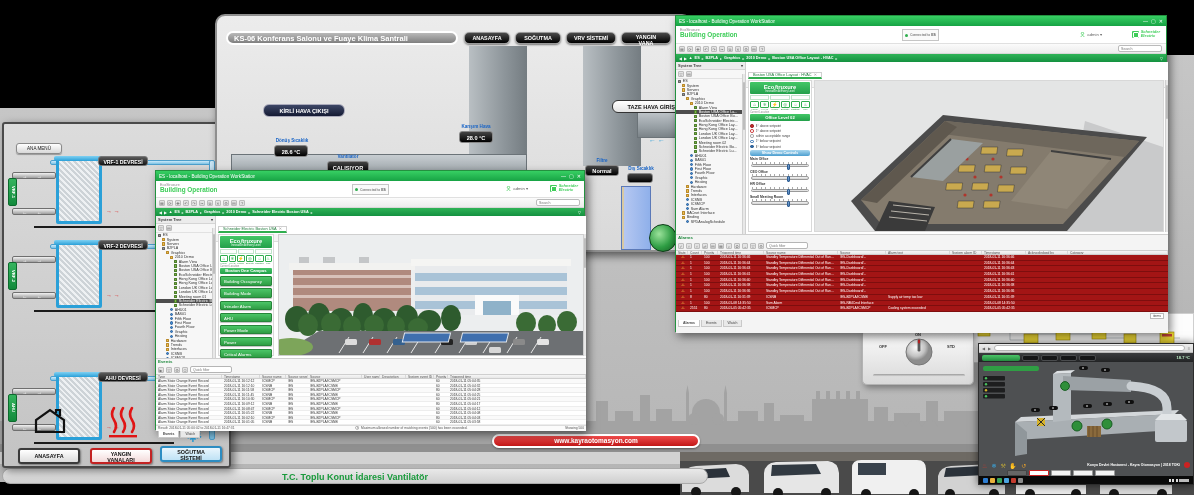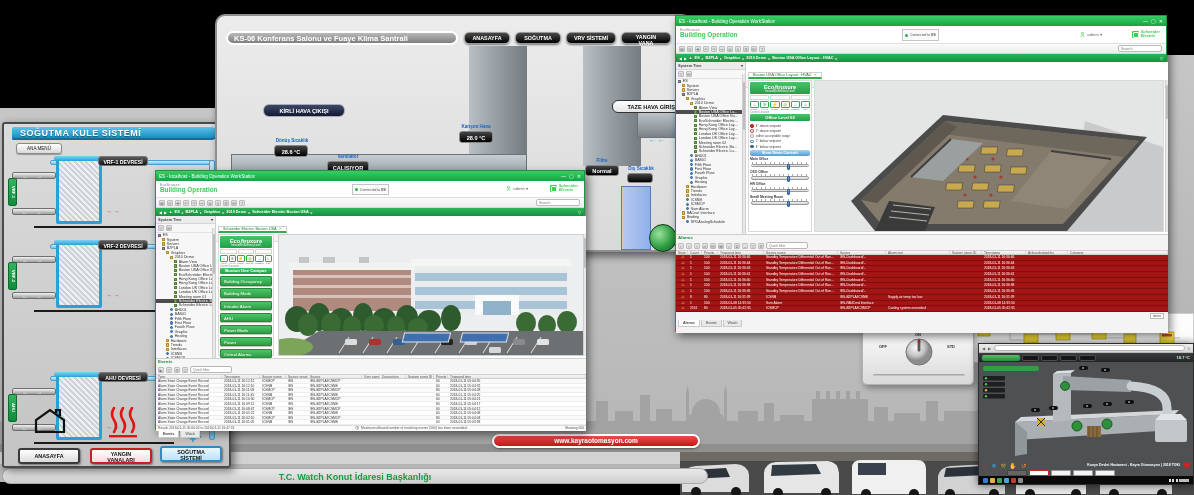--- a/index.html
+++ b/index.html
@@ -247,24 +247,23 @@
         <path d="M420 42 v-24 q1 -9 11 -9 l50 -1 q10 1 11 11 v23 z" fill="#d8d8d8"></path>
         <path d="M428 11 l42 -1 l5 10 l-48 2 z" fill="#2e363e"></path>
         <circle cx="434" cy="42" r="5" fill="#161616"></circle>
           <circle cx="482" cy="42" r="5" fill="#161616"></circle>
       </g>
     </svg>
   </div>
 
   <div class="abs red-pill" style="left:492px;top:434px;width:208px;height:14px;z-index:4;">www.kayraotomasyon.com</div>
 
-  <div class="abs footer-bar" style="left:2px;top:468px;width:706px;height:16px;z-index:4;">T.C. Watch Konut İdaresi Başkanlığı</div>
+  <div class="abs footer-bar" style="left:2px;top:468px;width:706px;height:16px;z-index:4;">T.C. Toplu Konut İdaresi Vantilatör</div>
 
   <div class="abs winA" style="left:2px;top:122px;width:229px;height:346px;z-index:5;">
-    <div class="abs winA-hdr" style="left:8px;top:3px;width:206px;height:13px;">SOĞUTMA KULE SİSTEMİ</div>
     <button class="abs btn-sm" style="left:12px;top:19px;width:46px;height:11px;">ANA MENÜ</button>
 
     <div class="abs pipe-blue" style="left:46px;top:36px;width:164px;height:5px;"></div>
     <div class="abs tower" style="left:52px;top:34px;width:46px;height:66px;"></div>
     <div class="abs tower-cap" style="left:50px;top:32px;width:50px;height:5px;"></div>
     <div class="abs baseline" style="left:30px;top:102px;width:140px;height:2px;"></div>
     <div class="abs pill-black" style="left:94px;top:32px;width:50px;height:10px;line-height:10px;">VRF-1 DEVRESİ</div>
     <div class="abs pipe-gray" style="left:8px;top:48px;width:44px;height:7px;">→ →</div>
     <div class="abs pipe-gray" style="left:8px;top:84px;width:44px;height:7px;">← ←</div>
     <div class="abs tagv" style="left:4px;top:54px;width:9px;height:28px;">VRF-1</div>

